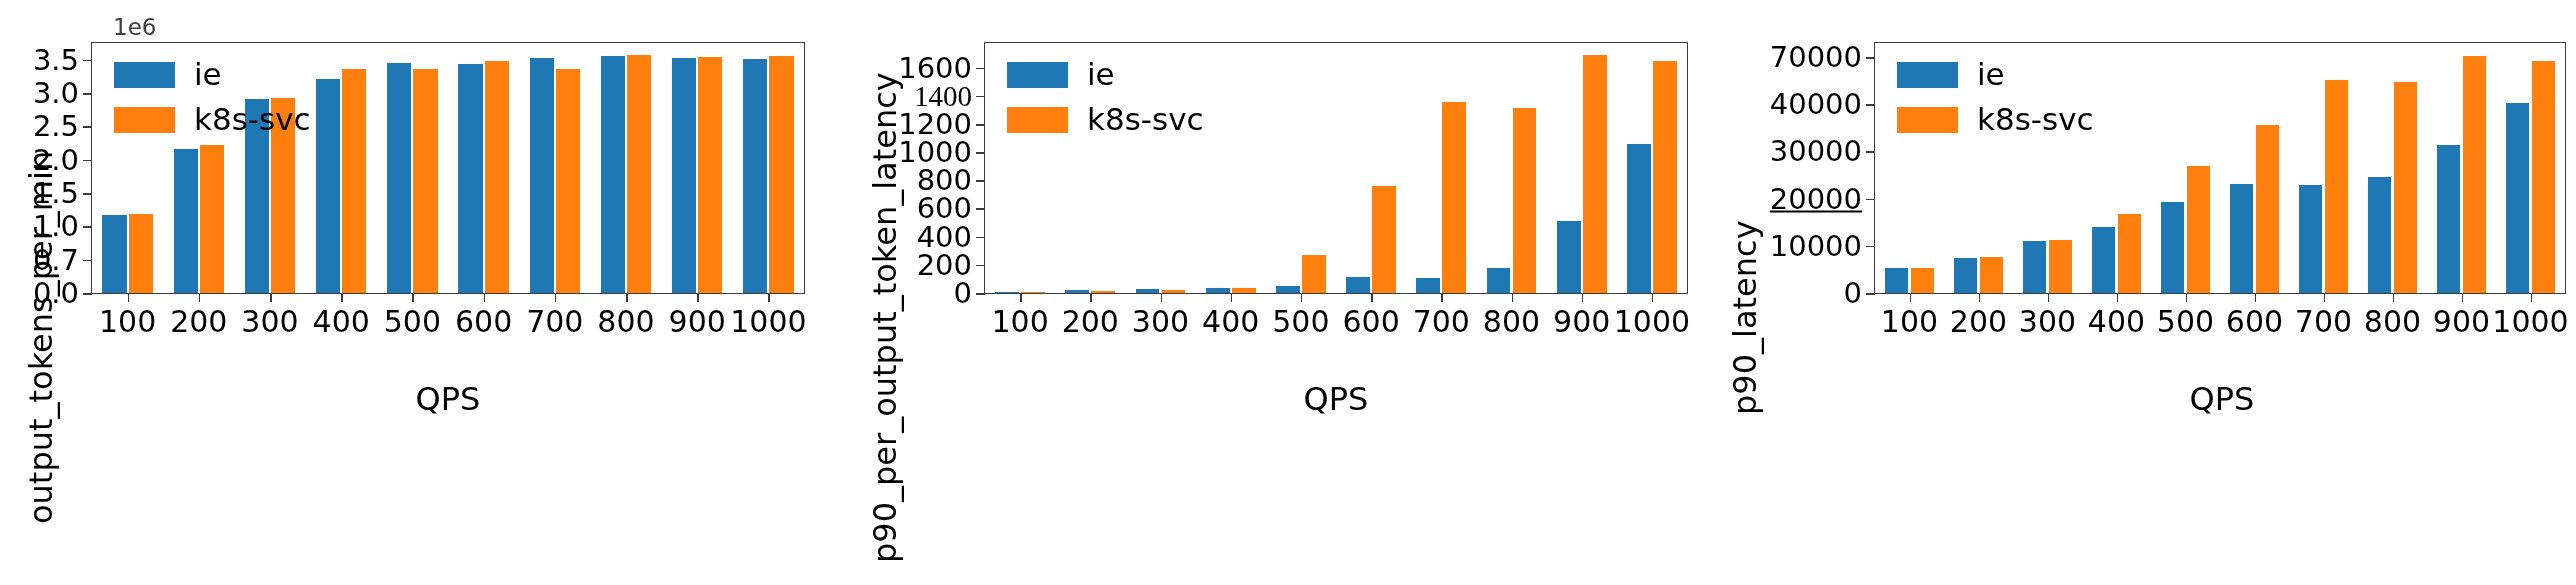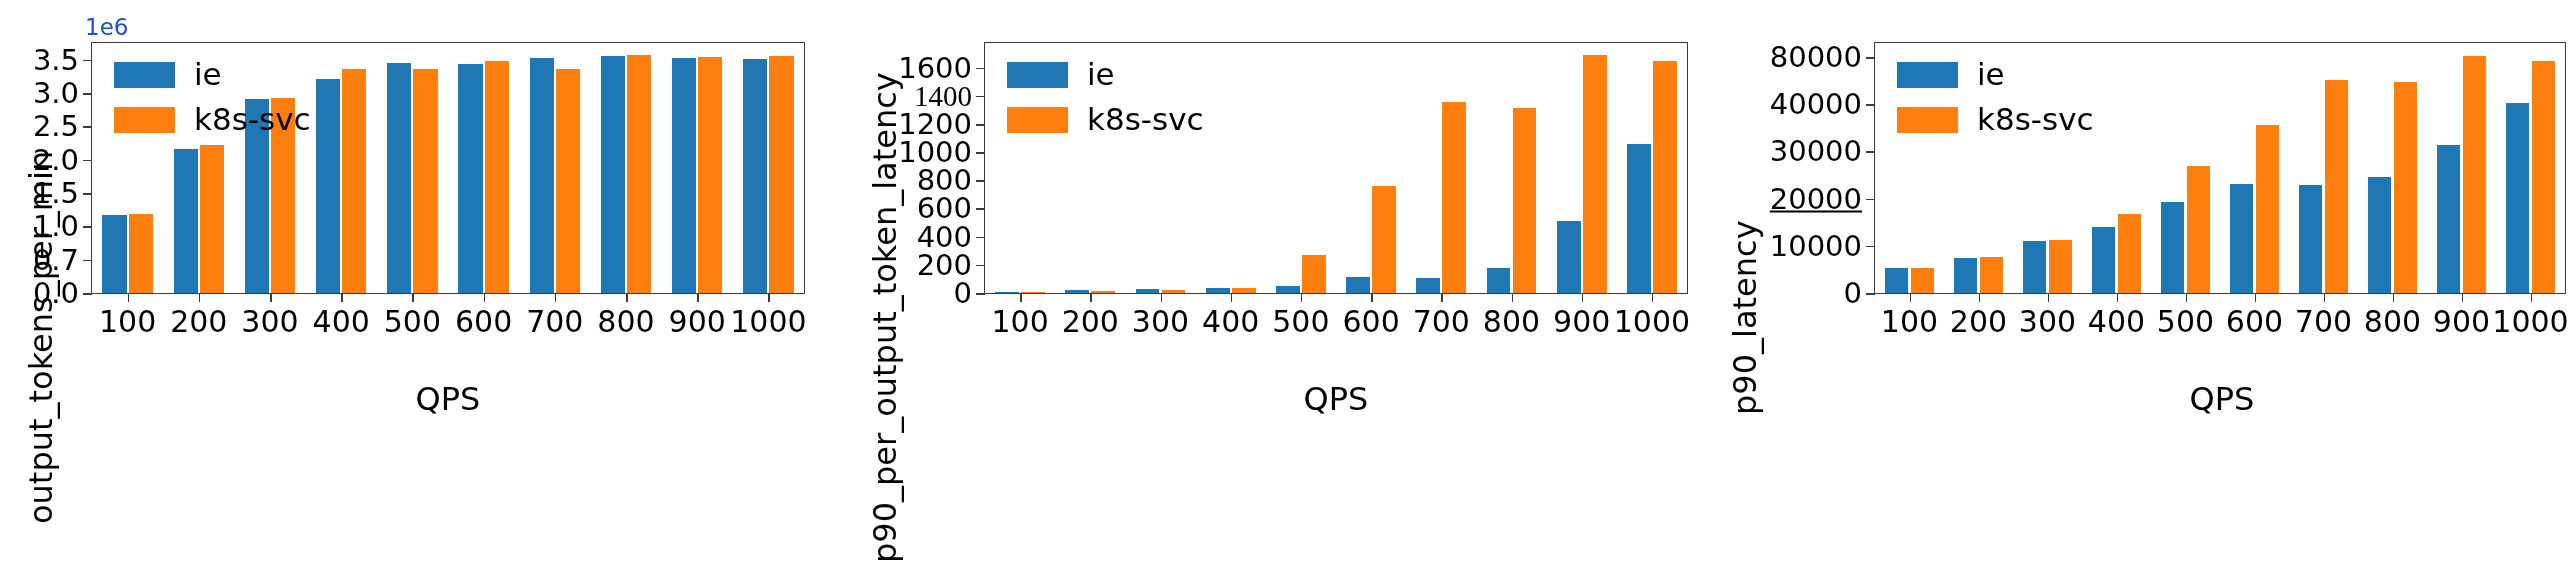--- a/index.html
+++ b/index.html
@@ -89,22 +89,23 @@
   .ylabel {
     position: absolute;
     transform-origin: 0 0;
     font-size: 32px;
     color: #000000;
     white-space: nowrap;
   }
   .offset-text {
     position: absolute;
     font-size: 23px;
-    color: #1d4ed8;
-    white-space: nowrap;
+    color: #404040;
+    white-space: nowrap;
+    margin-left: 28px;
   }
   
   .legend {
     position: absolute;
     display: flex;
     flex-direction: column;
     gap: 14px;
     z-index: 5;
   }
   .legend-row {
@@ -332,21 +333,21 @@
           <div class="ytick-label" style="top: 100%;">0</div>
           <div class="ytick" style="top: 81.1321%;"></div>
           <div class="ytick-label" style="top: 81.1321%;">10000</div>
           <div class="ytick" style="top: 62.2642%;"></div>
           <div class="ytick-label" style="top: 62.2642%; text-decoration: underline;">20000</div>
           <div class="ytick" style="top: 43.3962%;"></div>
           <div class="ytick-label" style="top: 43.3962%;">30000</div>
           <div class="ytick" style="top: 24.5283%;"></div>
           <div class="ytick-label" style="top: 24.5283%;">40000</div>
           <div class="ytick" style="top: 5.66038%;"></div>
-          <div class="ytick-label" style="top: 5.66038%;">80000</div>
+          <div class="ytick-label" style="top: 5.66038%;">70000</div>
         </div>
       <div id="p3-xticks">
           <div class="xtick" style="left: 5%;"></div>
           <div class="xtick-label" style="left: 5%;">100</div>
           <div class="xtick" style="left: 15%;"></div>
           <div class="xtick-label" style="left: 15%;">200</div>
           <div class="xtick" style="left: 25%;"></div>
           <div class="xtick-label" style="left: 25%;">300</div>
           <div class="xtick" style="left: 35%;"></div>
           <div class="xtick-label" style="left: 35%;">400</div>

